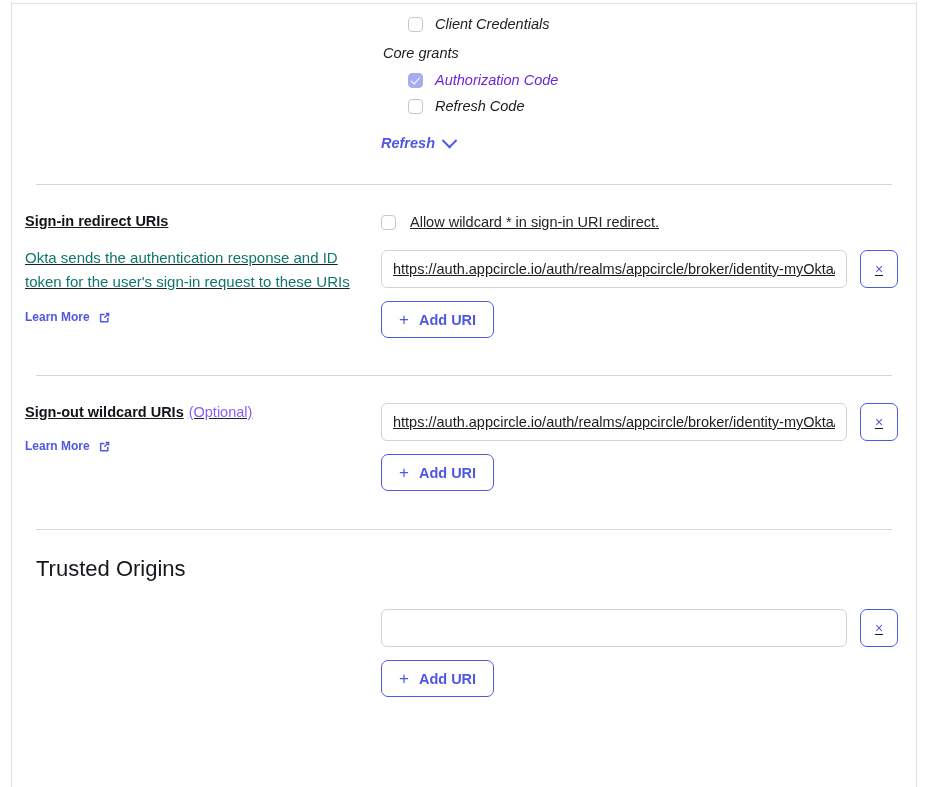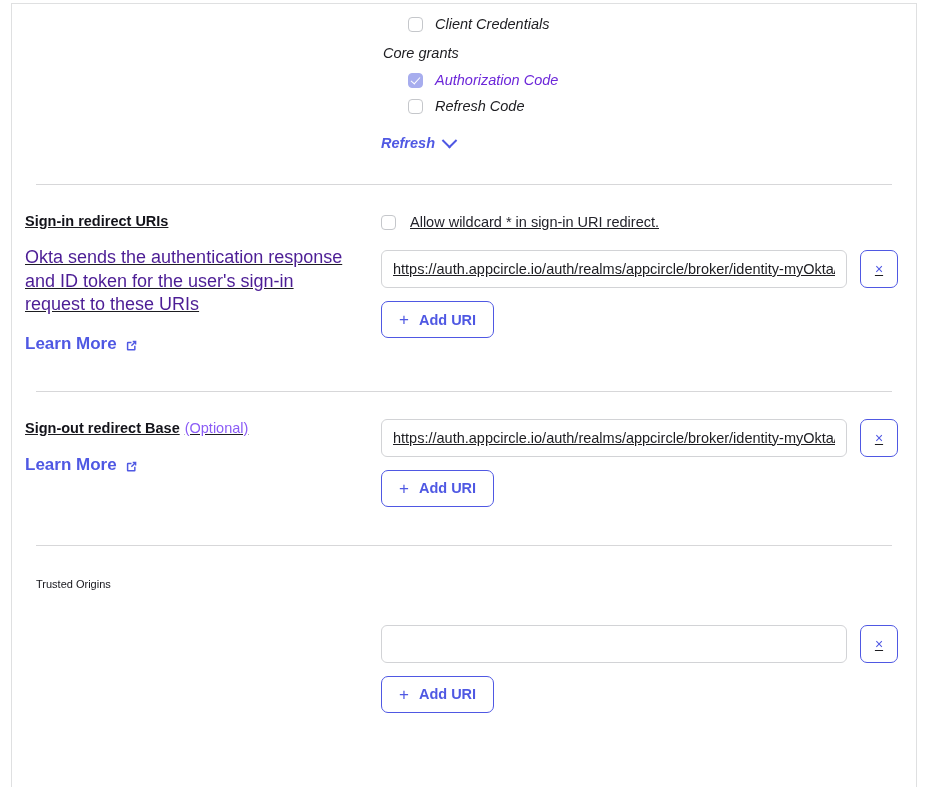--- a/index.html
+++ b/index.html
@@ -140,40 +140,40 @@
     font-weight: bold;
     color: #13131a;
     line-height: 19px;
   }
   .optional {
     font-weight: normal;
     color: #8b5cf6;
     margin-left: 5px;
   }
   .field-desc {
-    font-size: 18px;
+    font-size: 15px;
     line-height: 23.5px;
-    color: #4c1d95;
+    color: #0f766e;
     margin-top: 15px;
     max-width: 330px;
   }
   .learn-more {
     display: inline-flex;
     align-items: center;
     gap: 8px;
     margin-top: 17px;
-    font-size: 17px;
+    font-size: 12px;
     font-weight: bold;
     color: #4f58e3;
     cursor: pointer;
   }
   .ext-icon { display: inline-block; width: 13px; height: 13px; }
 
   .section-heading {
-    font-size: 11px;
+    font-size: 22px;
     color: #16161c;
     line-height: 21px;
   }
 
   
   .wildcard-line {
     display: flex;
     align-items: center;
     height: 20px;
   }
@@ -309,21 +309,21 @@
           </button>
         </div>
       </div>
 
       <div style="height:37px"></div>
       <div class="divider"></div>
 
       <div class="row" style="padding-top:27px">
         <div class="col-left">
           <div class="field-title">
-            <span>Sign-out redirect Base</span><span class="optional">(Optional)</span>
+            <span>Sign-out wildcard URIs</span><span class="optional">(Optional)</span>
           </div>
           <div class="learn-more">
             <span>Learn More</span>
             <span class="ext-icon">
               <svg width="13" height="13" viewBox="0 0 14 14" fill="none" aria-hidden="true">
                 <path d="M2 4.2a1.2 1.2 0 0 1 1.2-1.2H7v1.6H3.6v6.2h6.2V7.4h1.6v3.8A1.2 1.2 0 0 1 10.2 12.4H3.2A1.2 1.2 0 0 1 2 11.2V4.2z" fill="#4f58e3"></path>
                 <path d="M8.3 2h3.9v3.9h-1.5V4.6L7.4 7.9 6.3 6.8l3.3-3.3H8.3V2z" fill="#4f58e3"></path>
               </svg>
             </span>
           </div>

